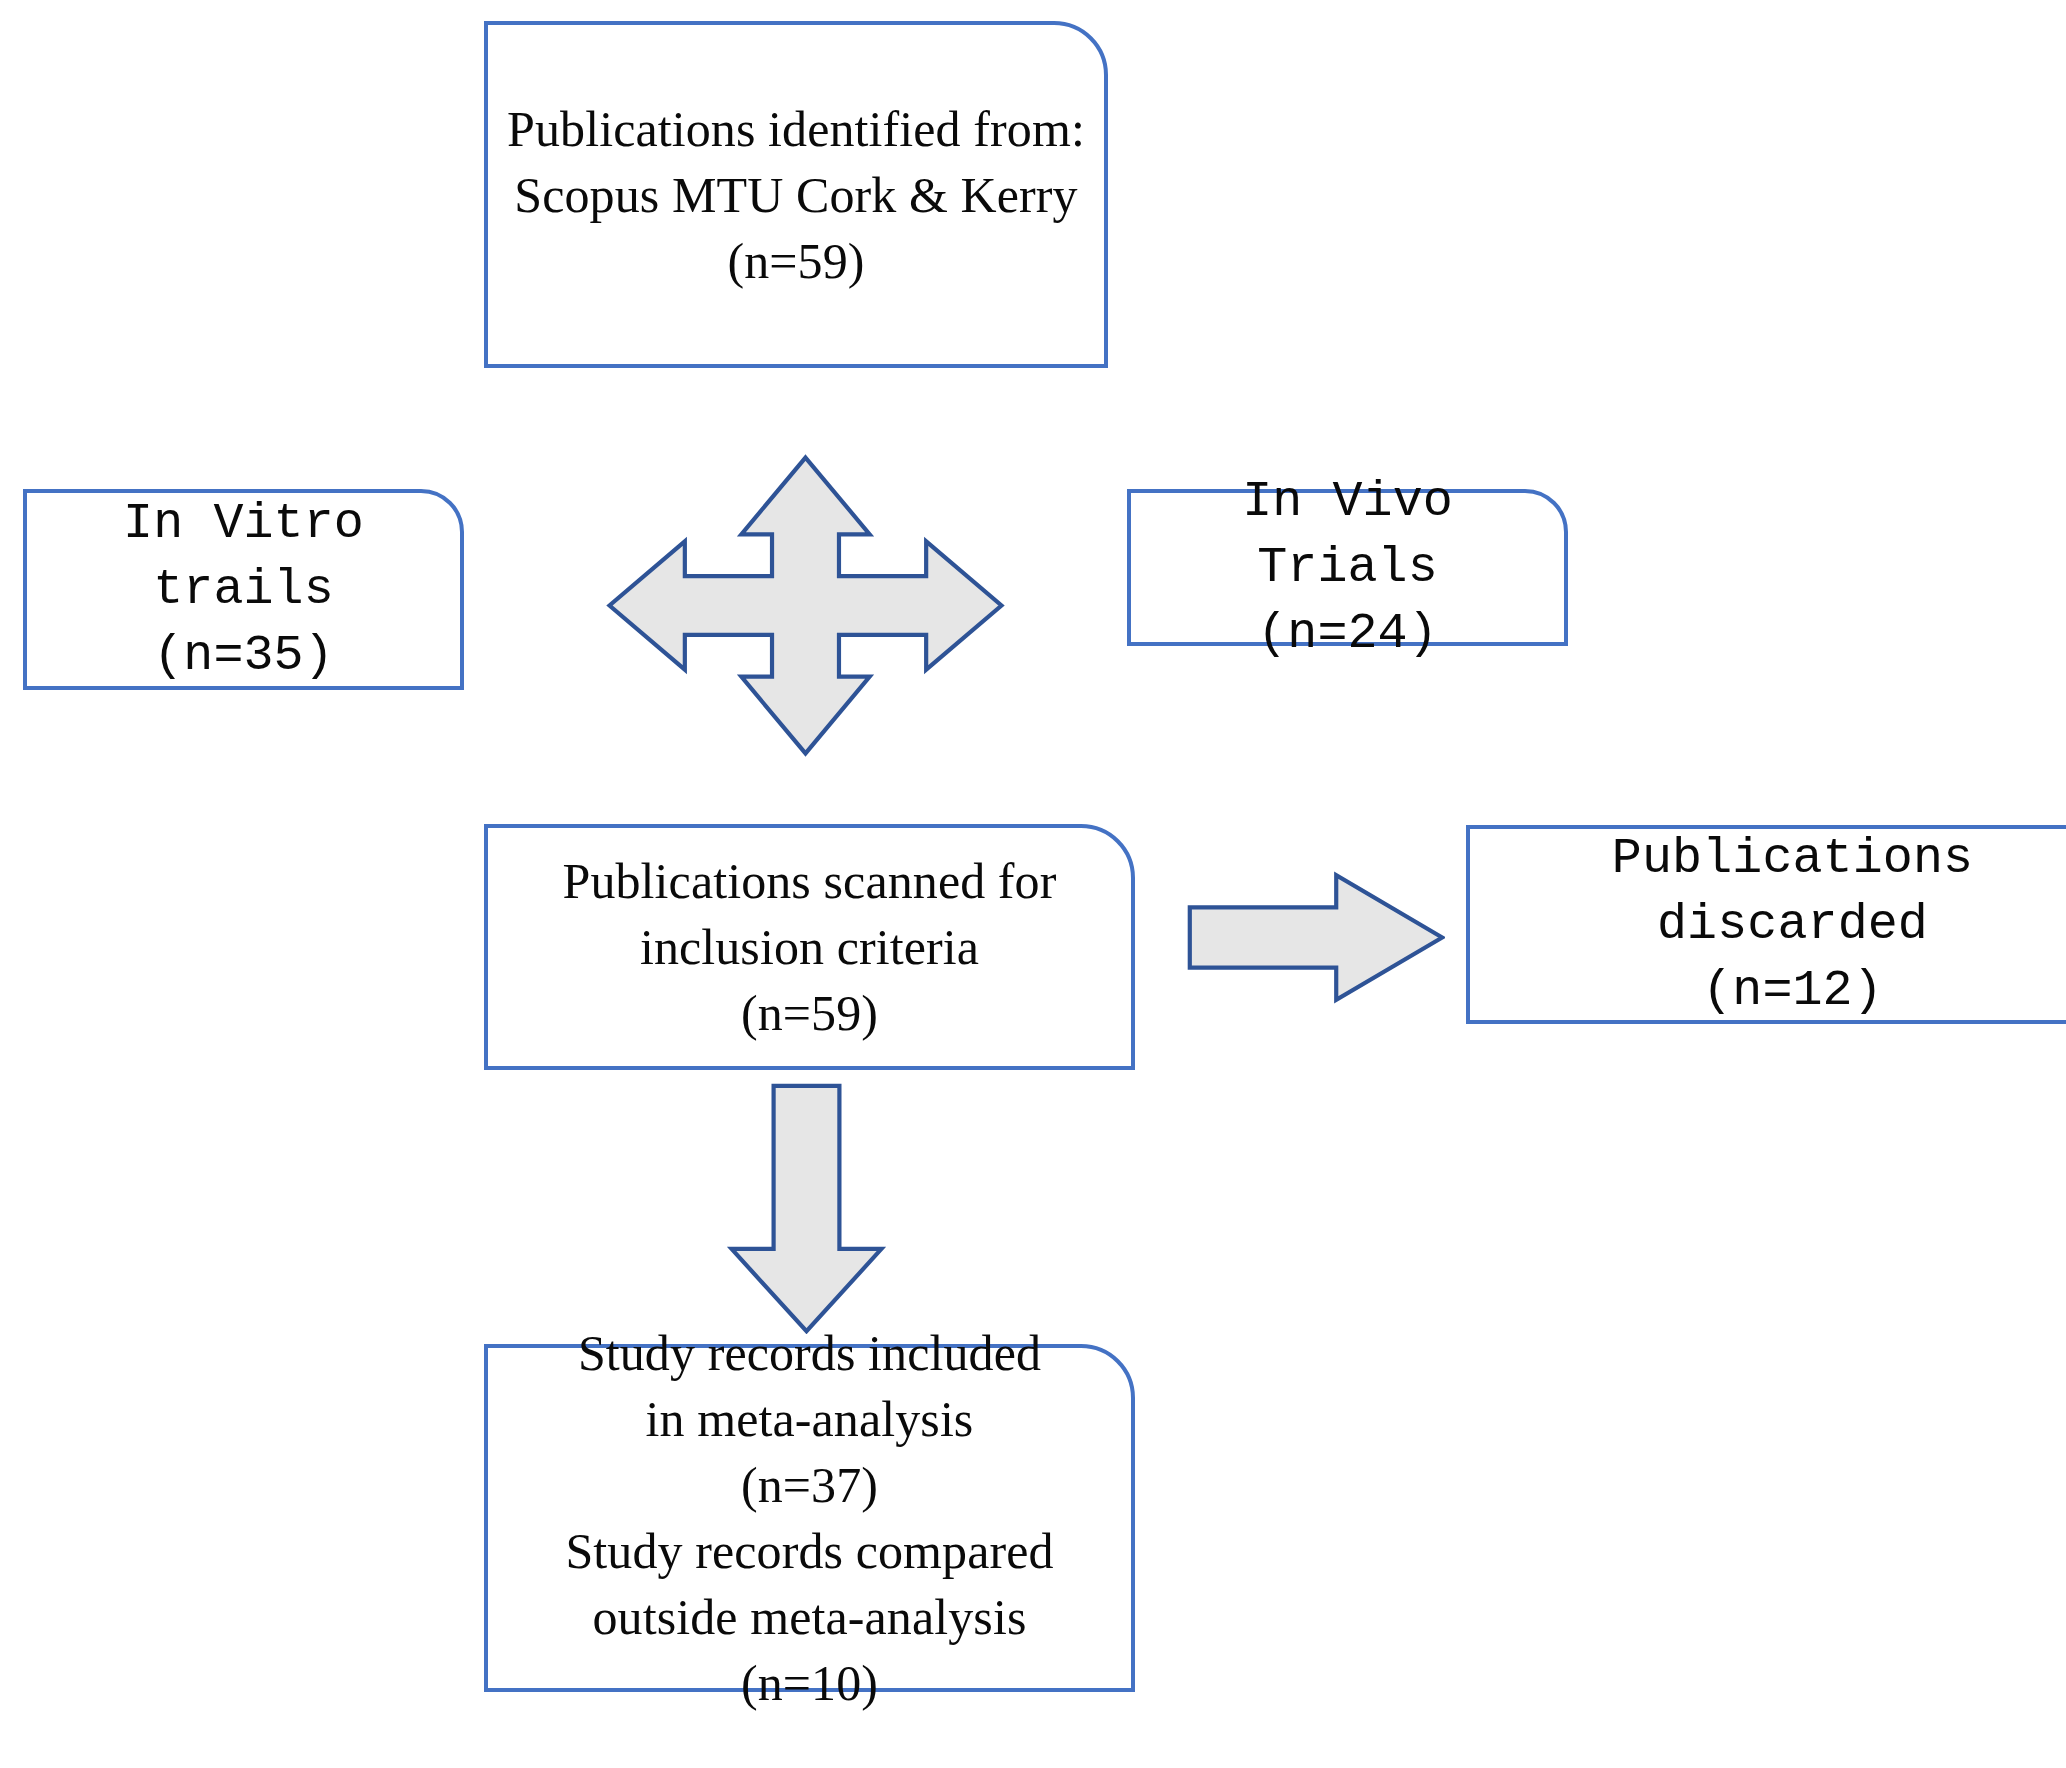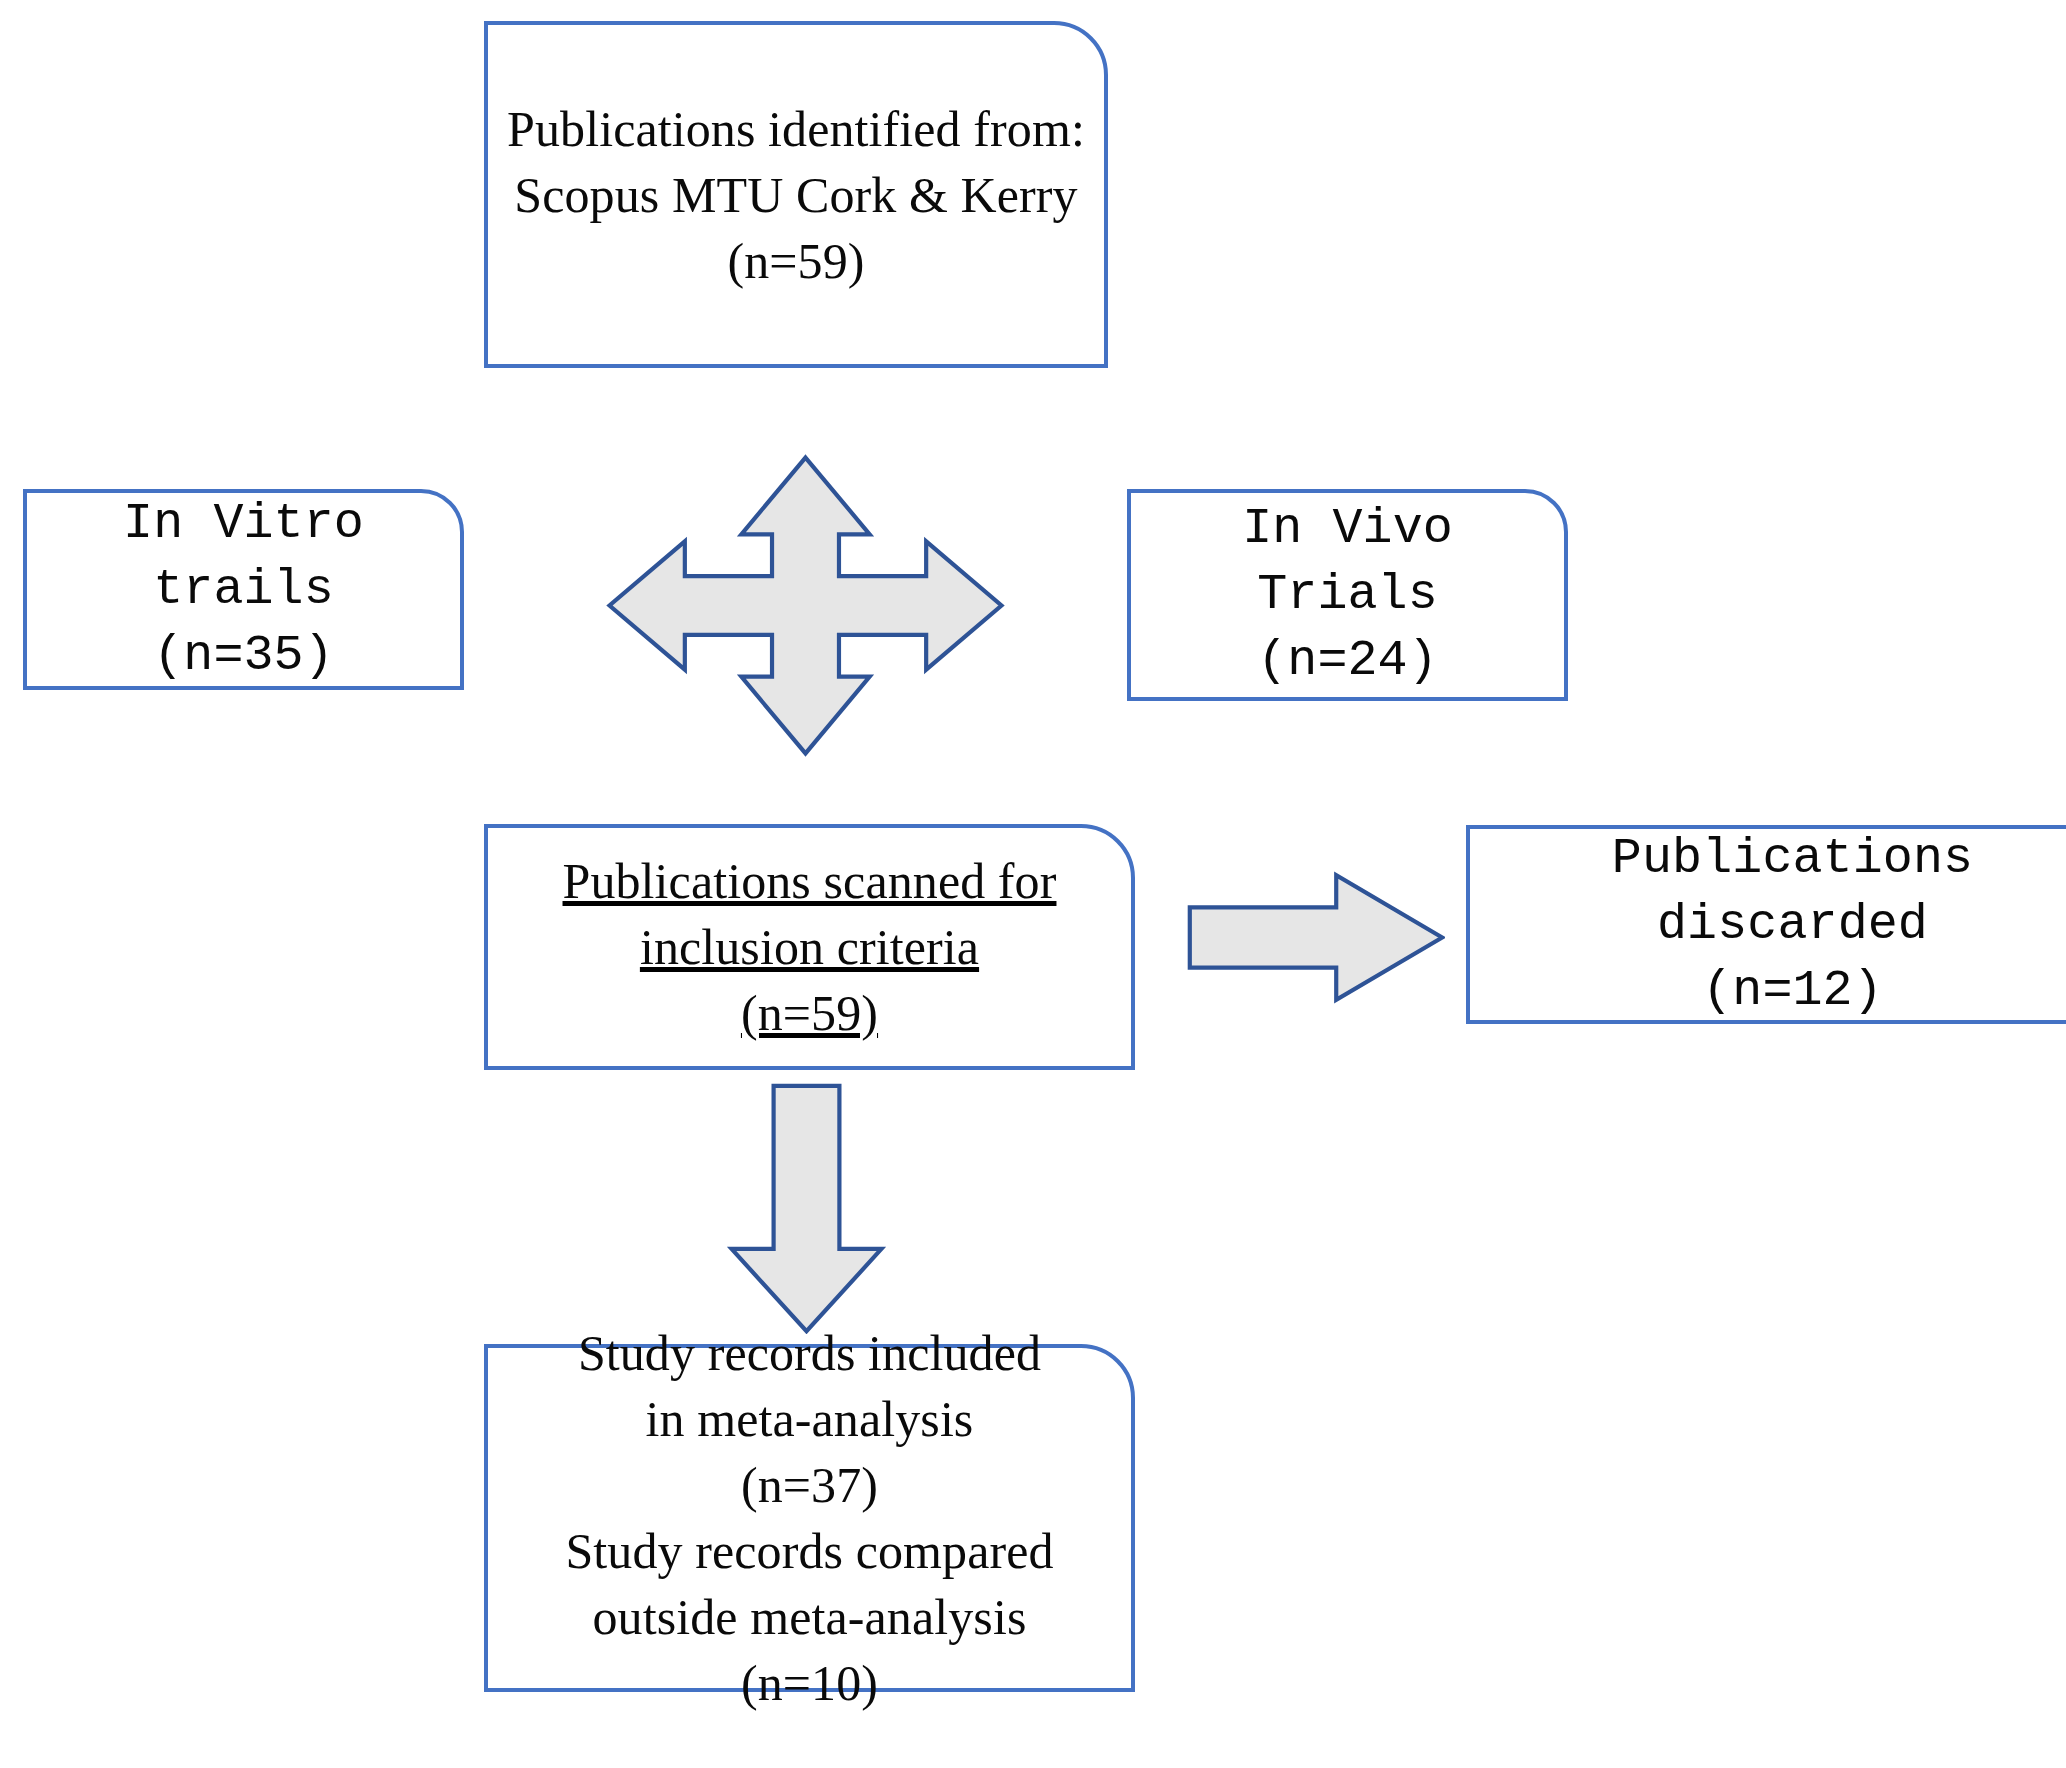--- a/index.html
+++ b/index.html
@@ -41,24 +41,24 @@
   }
 
   
   #node-identified {
     left: 484px;  top: 21px;   width: 624px;  height: 347px;
   }
   #node-invitro {
     left: 23px;   top: 489px;  width: 441px;  height: 201px;
   }
   #node-invivo {
-    left: 1127px; top: 489px;  width: 441px;  height: 212px;
+    left: 1127px; top: 489px;  width: 441px;  height: 157px;
   }
   #node-scanned {
-    left: 484px;  top: 824px; width: 651px;  height: 246px; text-decoration: underline;
+    left: 484px;  top: 824px; width: 651px;  height: 246px;
   }
   #node-discarded {
     left: 1466px; top: 825px; width: 653px;  height: 199px;
   }
   #node-included {
     left: 484px;  top: 1344px; width: 651px;  height: 348px;
   }
 
   
   .arrow-wrap {

